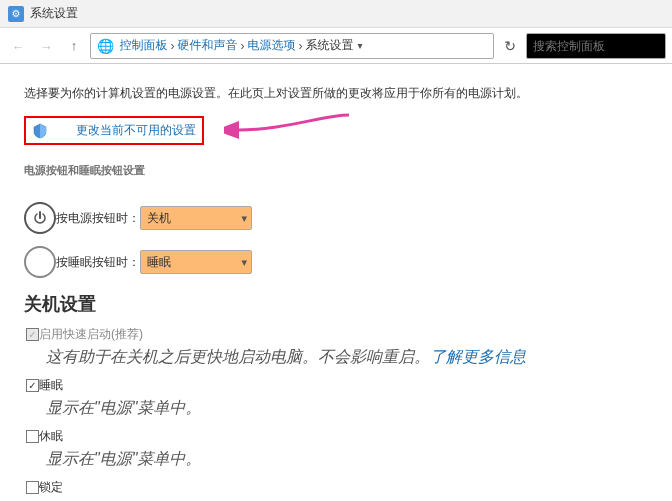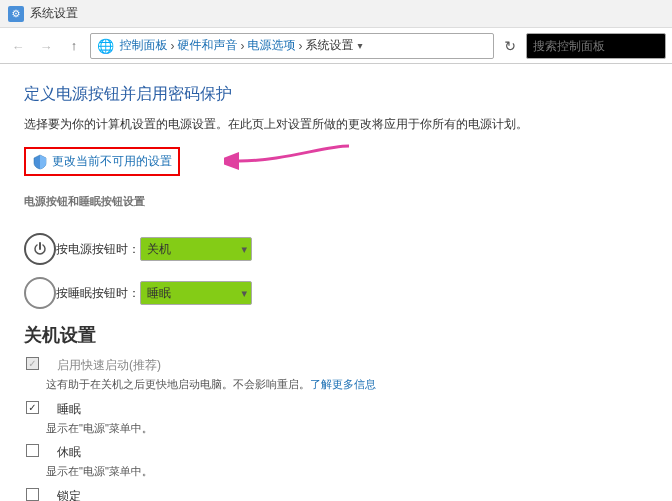--- a/index.html
+++ b/index.html
@@ -141,20 +141,21 @@
     }
     .shield-icon {
       width: 16px;
       height: 16px;
       position: relative;
     }
     .change-settings-link {
       color: #1a6fb4;
       text-decoration: none;
       font-size: 12px;
+      margin-left: 24px;
     }
 
     .section-title {
       font-size: 11px;
       color: #737373;
       font-weight: bold;
       margin-bottom: 24px;
     }
 
     .button-row {
@@ -181,21 +182,21 @@
       color: #333;
       min-width: 80px;
     }
     .dropdown-select {
       height: 24px;
       border: 1px solid #aaa;
       border-radius: 2px;
       padding: 0 20px 0 6px;
       font-size: 12px;
       color: #333;
-      background: #84cc16;
+      background: #fdba74;
       appearance: none;
       -webkit-appearance: none;
       cursor: pointer;
       position: relative;
       min-width: 80px;
     }
     .select-wrapper {
       position: relative;
       display: inline-block;
     }
@@ -218,22 +219,22 @@
     }
 
     .shutdown-options {
       padding-left: 2px;
     }
     .option-row {
       margin-bottom: 8px;
     }
     .option-header {
       display: flex;
-      align-items: flex-start;
-      gap: 18px;
+      align-items: center;
+      gap: 0;
       margin-bottom: 2px;
     }
     .checkbox {
       width: 13px;
       height: 13px;
       border: 1px solid #777;
       background: #fff;
       display: flex;
       align-items: center;
       justify-content: center;
@@ -256,24 +257,25 @@
       color: #aaa;
     }
     .option-label {
       font-size: 12px;
       color: #333;
     }
     .option-label.grayed {
       color: #888;
     }
     .option-desc {
-      font-size: 11px;
+      font-size: 16px;
       color: #555;
       padding-left: 20px;
       line-height: 1.5;
+      font-style: italic;
     }
     .link {
       color: #1a6fb4;
       text-decoration: none;
       cursor: pointer;
     }
   </style>
 </head>
 <body>
 
@@ -300,21 +302,20 @@
     <span class="breadcrumb-dropdown">▾</span>
   </div>
 
   <div class="refresh-btn">↻</div>
 
   <input class="search-box" type="text" placeholder="搜索控制面板" style="">
 </div>
 
 <div class="main-content">
 
-  <h2 class="page-title">定义电源按钮并启用密码保护</h2>
 
   <p class="description">选择要为你的计算机设置的电源设置。在此页上对设置所做的更改将应用于你所有的电源计划。</p>
 
   <div style="position: relative; margin-bottom: 18px;">
     <div class="red-border-box">
 
       <svg class="shield-icon" viewBox="0 0 16 16" width="16" height="16">
         <path d="M8 1 L14 4 L14 9 C14 12 11 14.5 8 15 C5 14.5 2 12 2 9 L2 4 Z" fill="#4a90d9" stroke="#2a6fa5" stroke-width="0.5"></path>
         <path d="M8 1 L14 4 L14 9 C14 12 11 14.5 8 15 L8 1Z" fill="#7ab8f5"></path>
       </svg>

